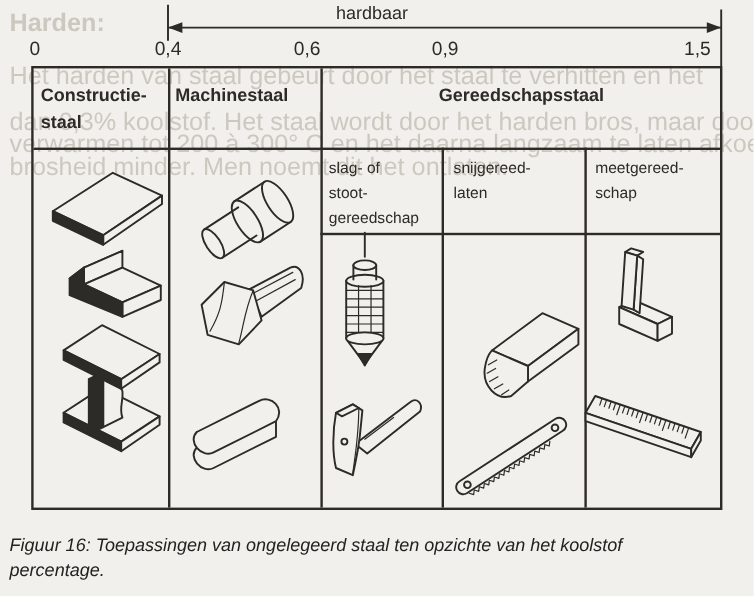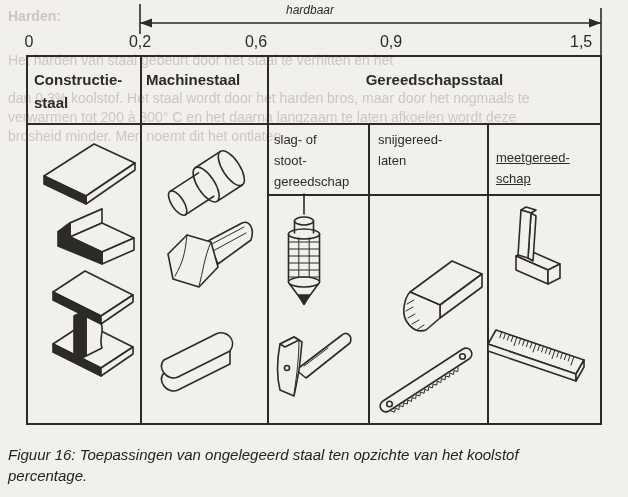--- a/index.html
+++ b/index.html
@@ -1,50 +1,50 @@
 <!DOCTYPE html>
 <html><head>
 <meta charset="utf-8">
 <style>
   html,body{margin:0;padding:0;}
   body{width:628px;height:497px;font-family:"Liberation Sans",sans-serif;}
   .page{position:relative;width:628px;height:497px;background:#f1f0ec;overflow:hidden;color:#2d2b27;}
   
   .ghost{position:absolute;inset:0;z-index:1;color:#ccc8c0;}
-  .ghost div{position:absolute;left:8px;white-space:nowrap;font-size:14px;filter:blur(.4px);}
+  .ghost div{position:absolute;left:8px;white-space:nowrap;font-size:21px;filter:blur(.4px);}
   .g-head{top:8px;font-weight:bold;font-size:16px;}
   .g1{top:52px}.g2{top:71px}.g3{top:90px}.g4{top:109px}.g5{top:128px}
   
   .axis-svg{position:absolute;left:0;top:0;z-index:3;}
-  .hardbaar{position:absolute;left:260px;top:3px;width:100px;text-align:center;font-size:12px;z-index:3;font-style:italic;}
+  .hardbaar{position:absolute;left:260px;top:3px;width:100px;text-align:center;font-size:15px;z-index:3;}
   .tick{position:absolute;top:33px;font-size:16px;z-index:3;white-space:nowrap;}
   .t0{left:17px;width:24px;text-align:center;}
   .t1{left:115px;width:50px;text-align:center;}
   .t2{left:231px;width:50px;text-align:center;}
-  .t3{left:366px;width:50px;text-align:center;}
+  .t3{left:332px;width:50px;text-align:right;}
   .t4{left:452px;}
   .t5{left:570px;width:30px;}
   
   .table{position:absolute;left:26px;top:55px;width:576px;height:370px;border:2px solid #2d2b27;box-sizing:border-box;z-index:2;}
   .vl,.hl{position:absolute;background:#2d2b27;}
   .vl{width:2px;top:0;bottom:0;}
   .v1{left:112px}.v2{left:239px}
   .v3{left:340px;top:66px}.v4{left:459px;top:66px}
   .hl{height:2px;}
   .h1{left:0;right:0;top:66px}
   .h2{left:239px;right:0;top:137px}
   
   .hdr{position:absolute;z-index:4;font-weight:bold;font-size:15px;line-height:23px;white-space:pre-line;}
   .hdr1{left:34px;top:68px;width:104px;}
   .hdr2{left:146px;top:68px;width:118px;}
   .hdr3{left:267px;top:68px;width:335px;text-align:center;}
   .sub{position:absolute;z-index:4;font-size:13px;line-height:21px;white-space:pre-line;font-weight:normal;}
   .sub1{left:274px;top:129px;width:92px;}
   .sub2{left:378px;top:129px;width:104px;}
-  .sub3{left:496px;top:147px;width:102px;text-decoration:underline;}
+  .sub3{left:496px;top:129px;width:102px;}
   
   .ill{position:absolute;z-index:4;}
   .ill path,.ill polygon,.ill line,.ill ellipse,.ill circle{stroke:#2d2b27;stroke-width:1.6;stroke-linejoin:round;stroke-linecap:round;fill:none;}
   .ill .f{fill:#f1f0ec;}
   .ill .k{fill:#2d2b27;}
   .ill .nf{fill:none;stroke:none;}
   .ill .thin{stroke-width:1;}
   .caption{position:absolute;left:8px;top:444px;z-index:4;font-style:italic;font-size:15px;line-height:21px;white-space:pre-line;color:#232220;}
 </style>
 </head>
@@ -63,21 +63,21 @@
   <div class="hardbaar">hardbaar</div>
   <svg class="axis-svg" width="628" height="58">
     <line x1="140" y1="23" x2="601" y2="23" stroke="#2d2b27" stroke-width="1.6"></line>
     <polygon points="140,23 152,18.6 152,27.4" fill="#2d2b27"></polygon>
     <polygon points="601,23 589,18.6 589,27.4" fill="#2d2b27"></polygon>
     <line x1="140" y1="4" x2="140" y2="34" stroke="#2d2b27" stroke-width="1.6"></line>
     <line x1="601" y1="8" x2="601" y2="55" stroke="#2d2b27" stroke-width="1.6"></line>
   </svg>
 
   <div class="tick t0">0</div>
-  <div class="tick t1">0,2</div>
+  <div class="tick t1">0,4</div>
   <div class="tick t2">0,6</div>
   <div class="tick t3">0,9</div>
   <div class="tick t5">1,5</div>
 
   <div class="table">
     <div class="vl v1"></div>
     <div class="vl v2"></div>
     <div class="vl v3"></div>
     <div class="vl v4"></div>
     <div class="hl h1"></div>

